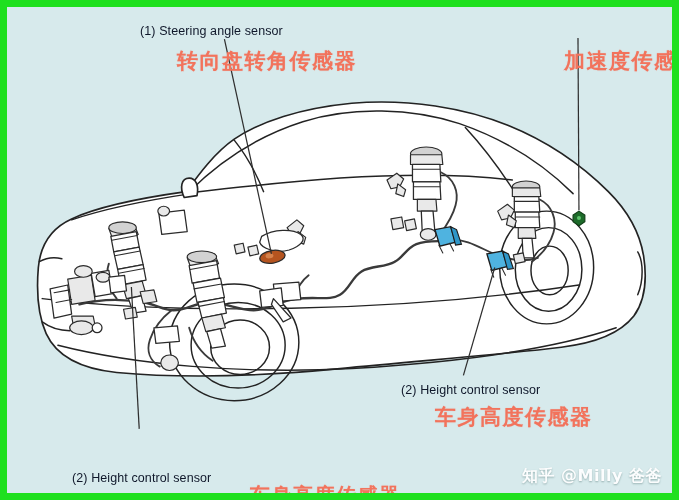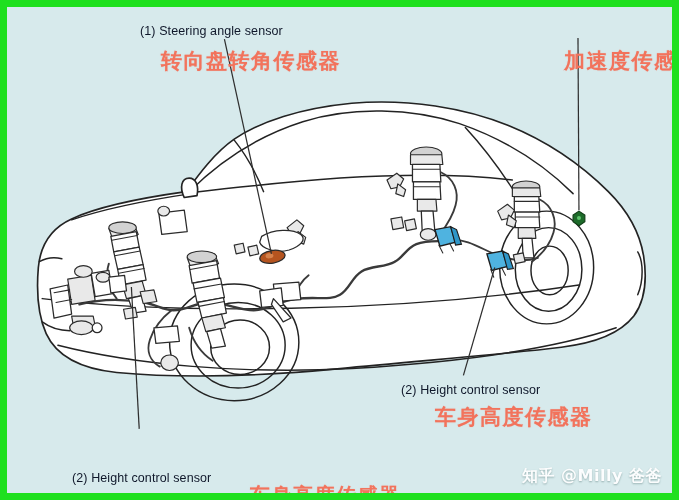--- a/index.html
+++ b/index.html
@@ -18,21 +18,21 @@
       font-family:"DejaVu Sans","Liberation Sans",sans-serif;
       text-shadow:0 0 1px rgba(242,115,92,.45);}
   .cn.small{font-size:20px;}
 
   #wm{position:absolute;right:10px;bottom:6px;color:#ffffff;font-size:16px;
       font-weight:700;letter-spacing:.5px;opacity:.95;
       text-shadow:0 1px 2px rgba(120,150,150,.75);
       font-family:"DejaVu Sans","Liberation Sans",sans-serif;}
 
   .l1{left:133px;top:17px;}
-  .l2{left:154px;top:42px;}
+  .l2{left:170px;top:42px;}
   .l3{left:521px;top:17px;}
   .l4{left:557px;top:42px;}
   .l5{left:394px;top:376px;}
   .l6{left:428px;top:398px;}
   .l7{left:65px;top:434px;}
   .l8{left:243px;top:430px;}
 </style>
 </head>
 <body>
 

